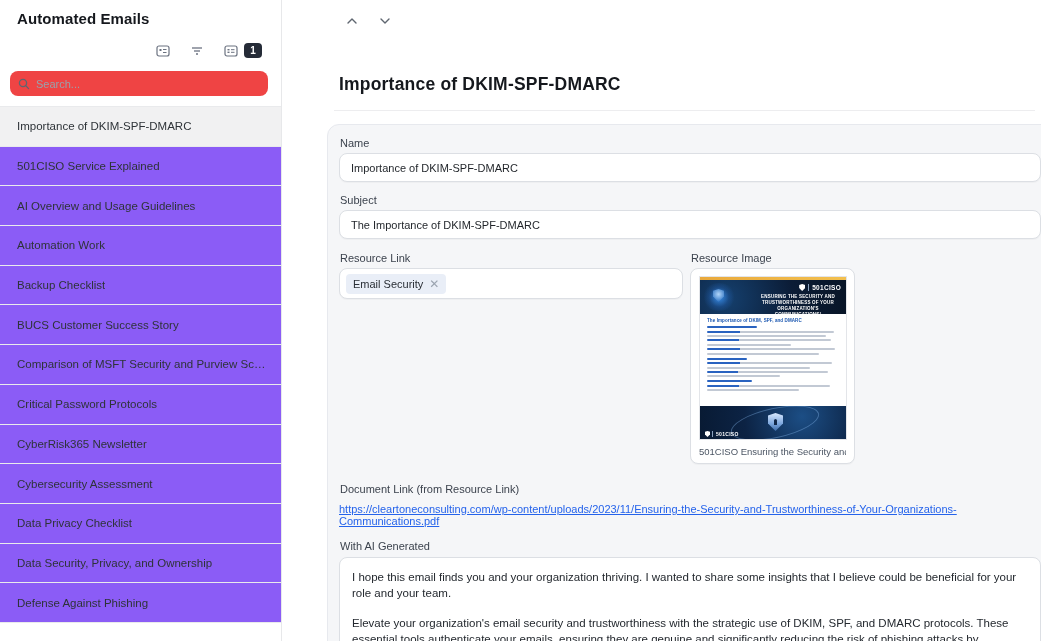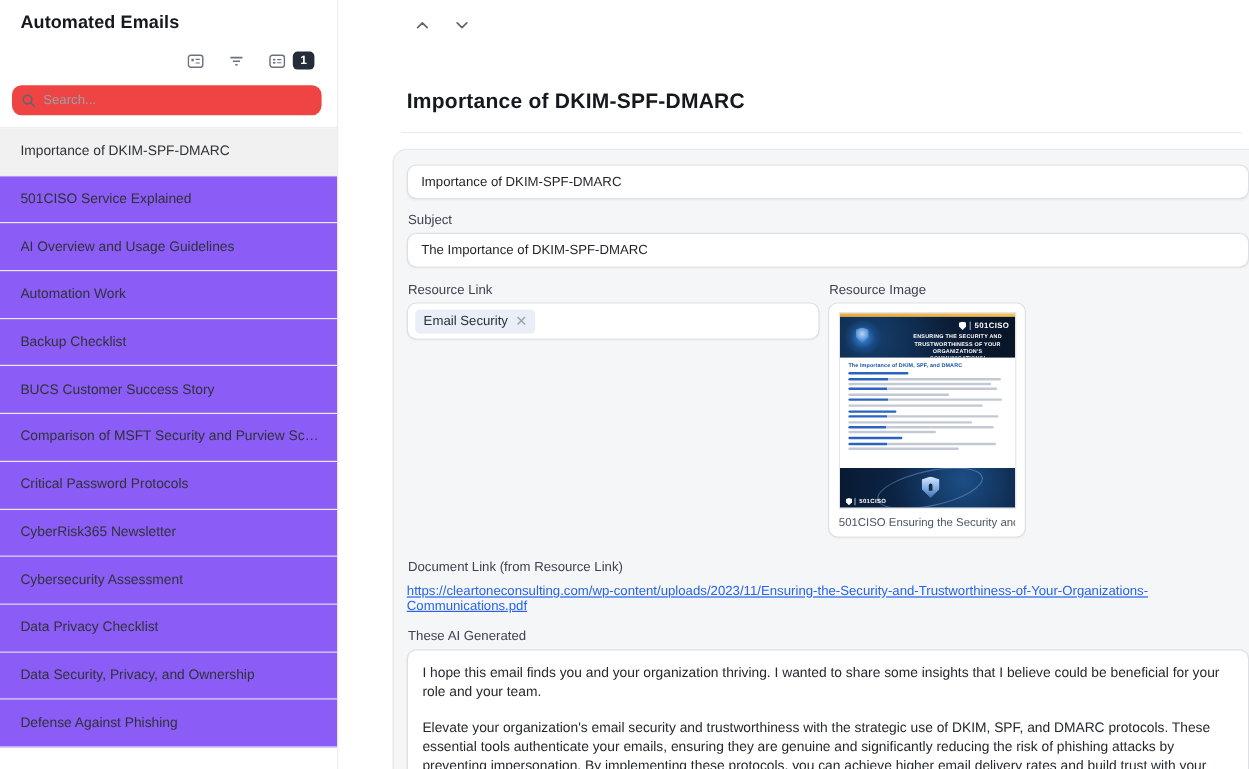--- a/index.html
+++ b/index.html
@@ -218,20 +218,21 @@
           </svg>
       </div>
     </div>
 
     <div class="page-title">Importance of DKIM-SPF-DMARC</div>
     <div class="title-divider"></div>
 
     <div class="card">
 
       <div class="fld-name">
+        <label class="field-label">Name</label>
         <input class="text-input" type="text" value="Importance of DKIM-SPF-DMARC" style="">
       </div>
 
       <div class="fld-subject">
         <label class="field-label">Subject</label>
         <input class="text-input" type="text" value="The Importance of DKIM-SPF-DMARC" style="">
       </div>
 
       <div class="res-row">
         <div class="res-left">
@@ -289,21 +290,21 @@
           </div>
         </div>
       </div>
 
       <div class="doc-link-block">
         <label class="field-label doc-link-label">Document Link (from Resource Link)</label>
         <a class="doc-link">https://cleartoneconsulting.com/wp-content/uploads/2023/11/Ensuring-the-Security-and-Trustworthiness-of-Your-Organizations-Communications.pdf</a>
       </div>
 
       <div>
-        <label class="field-label body-label">These AI Generated</label>
+        <label class="field-label body-label">With AI Generated</label>
         <div class="body-area">
           <p>I hope this email finds you and your organization thriving. I wanted to share some insights that I believe could be beneficial for your role and your team.</p>
           <p>Elevate your organization's email security and trustworthiness with the strategic use of DKIM, SPF, and DMARC protocols. These essential tools authenticate your emails, ensuring they are genuine and significantly reducing the risk of phishing attacks by preventing impersonation. By implementing these protocols, you can achieve higher email delivery rates and build trust with your members through easy verification processes. With the support of your Managed Service Provider, seamlessly deploy these solutions to protect your digital communication channels and</p>
         </div>
       </div>
 
     </div>
   </div>
 </div>
 

